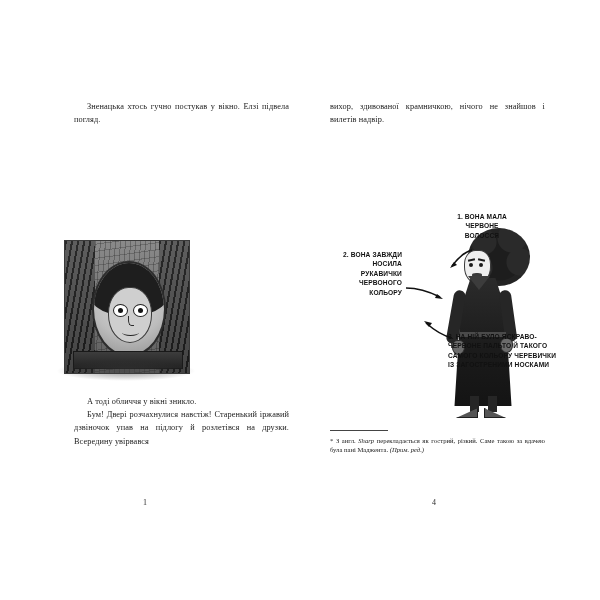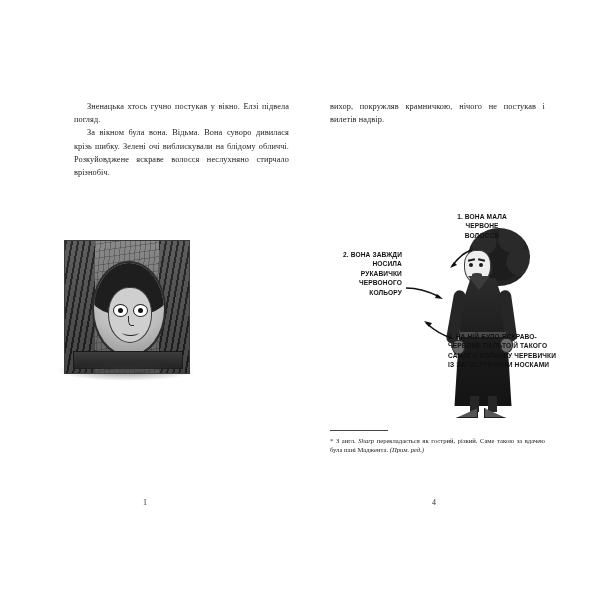--- a/index.html
+++ b/index.html
@@ -313,21 +313,20 @@
   .footnote i { font-style: italic; }
 </style>
 </head>
 <body>
 
 <div class="spread">
 
   <div class="page page-left">
     <div class="txt">
       <p>Зненацька хтось гучно постукав у вікно. Елзі підвела погляд.</p>
-      <p>За вікном була вона. Відьма. Вона суворо дивилася крізь шибку. Зелені очі виблискували на блідому обличчі. Розкуйовджене яскраве волосся неслухняно стирчало врізнобіч.</p>
     </div>
   </div>
 
   <div class="illus">
     <div class="frame">
       <div class="wallpaper"></div>
       <div class="curtain-l"></div>
       <div class="curtain-r"></div>
       <div class="oval">
         <div class="hair"></div>
@@ -340,26 +339,32 @@
             </div>
           <div class="nose"></div>
           <div class="mouth"></div>
         </div>
       </div>
       <div class="sill"></div>
     </div>
     <div class="shadowblob"></div>
   </div>
 
+  <div class="page page-left" style="top:395px; height:90px;">
+    <div class="txt">
+      <p>А тоді обличчя у вікні зникло.</p>
+      <p>Бум! Двері розчахнулися навстіж! Старенький іржавий дзвіночок упав на підлогу й розлетівся на друзки. Всередину увірвався</p>
+    </div>
+  </div>
 
   <div class="folio folio-left">1</div>
 
   <div class="page page-right">
     <div class="txt">
-      <p class="noindent">вихор, покружляв крамничкою, нічого не постукав і вилетів надвір.</p>
+      <p class="noindent">вихор, здивованої крамничкою, нічого не знайшов і вилетів надвір.</p>
     </div>
   </div>
 
   <div class="witch-area">
 
     <div class="witch">
       <div class="afro"></div>
       <div class="head">
         <div class="brow l"></div>
         <div class="brow r"></div>

